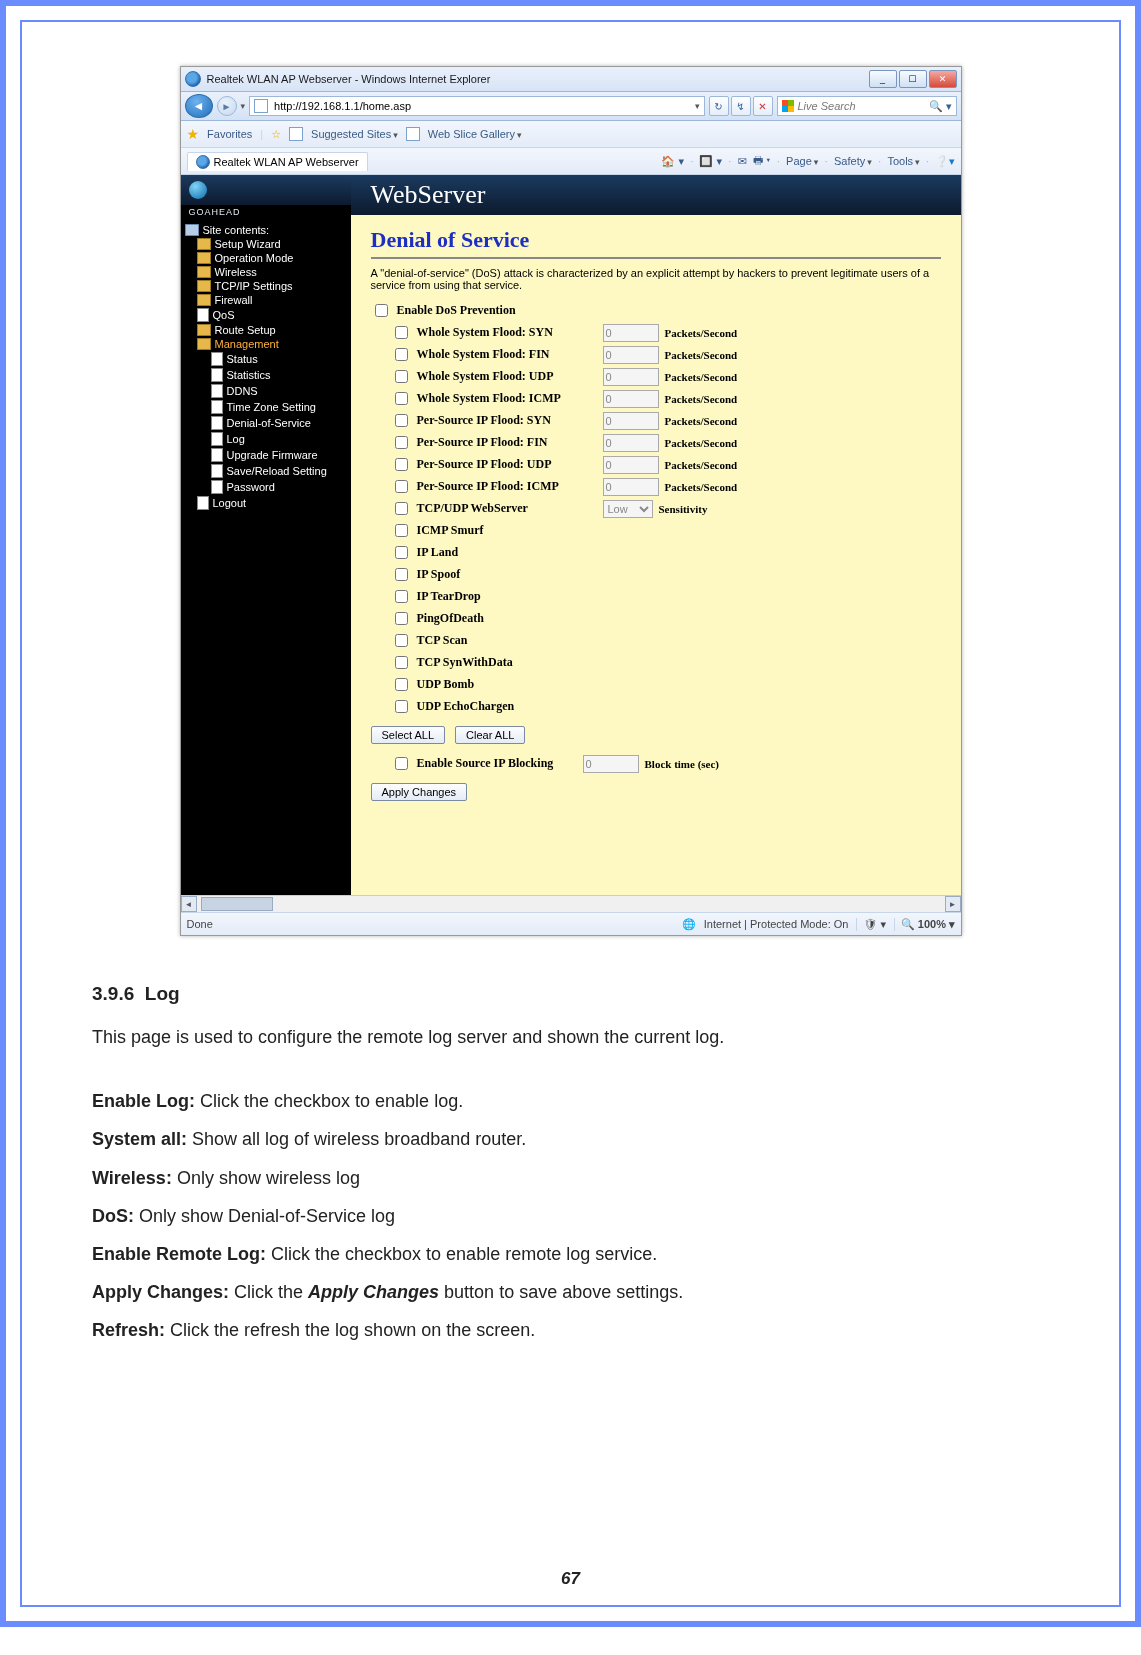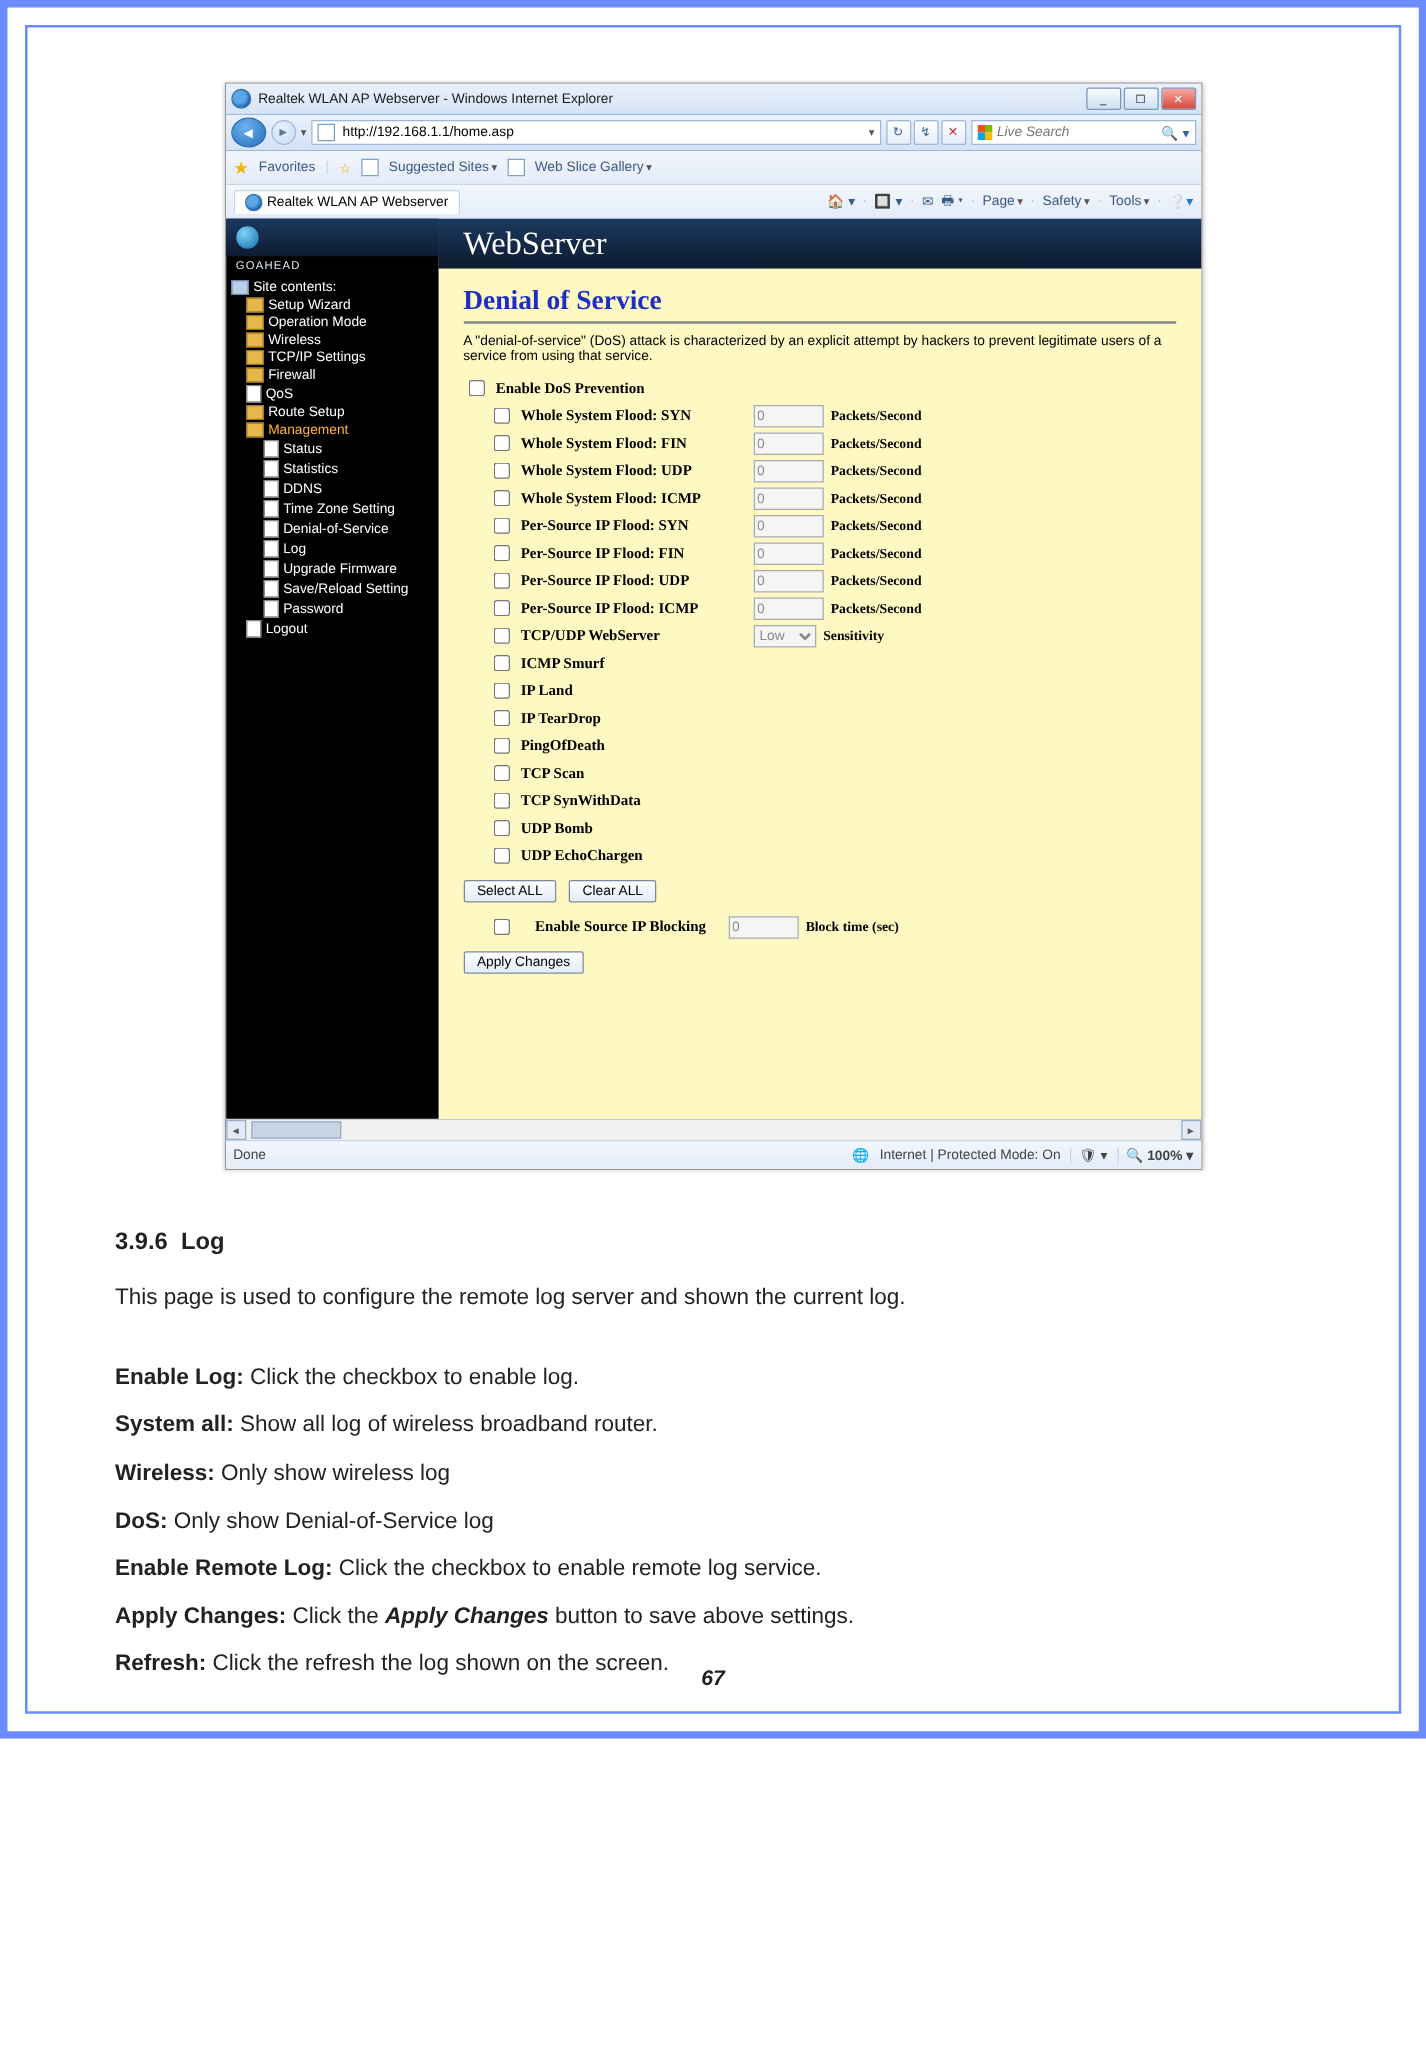--- a/index.html
+++ b/index.html
@@ -3,21 +3,21 @@
 <meta charset="utf-8">
 <style>
   body {
     margin: 0;
     padding: 0;
     background: #fff;
     font-family: Verdana, Arial, sans-serif;
   }
   .page {
     width: 1141px;
-    height: 1391px;
+    height: 1627px;
     box-sizing: border-box;
     border: 6px solid #6a8cff;
     padding: 14px;
     position: relative;
     background: #fff;
   }
   .page-inner {
     border: 2px solid #6a8cff;
     height: 100%;
     box-sizing: border-box;
@@ -339,20 +339,24 @@
                 <div class="row">
                   <input type="checkbox" class="cb" style="">
                   <label>ICMP Smurf</label>
                 </div>
                 <div class="row">
                   <input type="checkbox" class="cb" style="">
                   <label>IP Land</label>
                 </div>
                 <div class="row">
                   <input type="checkbox" class="cb" style="">
+                  <label>IP Spoof</label>
+                </div>
+                <div class="row">
+                  <input type="checkbox" class="cb" style="">
                   <label>IP TearDrop</label>
                 </div>
                 <div class="row">
                   <input type="checkbox" class="cb" style="">
                   <label>PingOfDeath</label>
                 </div>
                 <div class="row">
                   <input type="checkbox" class="cb" style="">
                   <label>TCP Scan</label>
                 </div>
@@ -368,21 +372,21 @@
                   <input type="checkbox" class="cb" style="">
                   <label>UDP EchoChargen</label>
                 </div>
               </div>
             <div class="btnrow">
               <button class="winbutton">Select ALL</button>
               <button class="winbutton">Clear ALL</button>
             </div>
             <div class="row" style="padding-left:20px;">
               <input type="checkbox" class="cb" style="">
-              <label style="width:160px;text-align:center;">Enable Source IP Blocking</label>
+              <label style="width:160px;">Enable Source IP Blocking</label>
               <input type="text" value="0" style="">
               <span class="unit">Block time (sec)</span>
             </div>
             <div class="btnrow">
               <button class="winbutton">Apply Changes</button>
             </div>
           </div>
         </div>
       </div>
       <div class="scrollbar-bottom">

